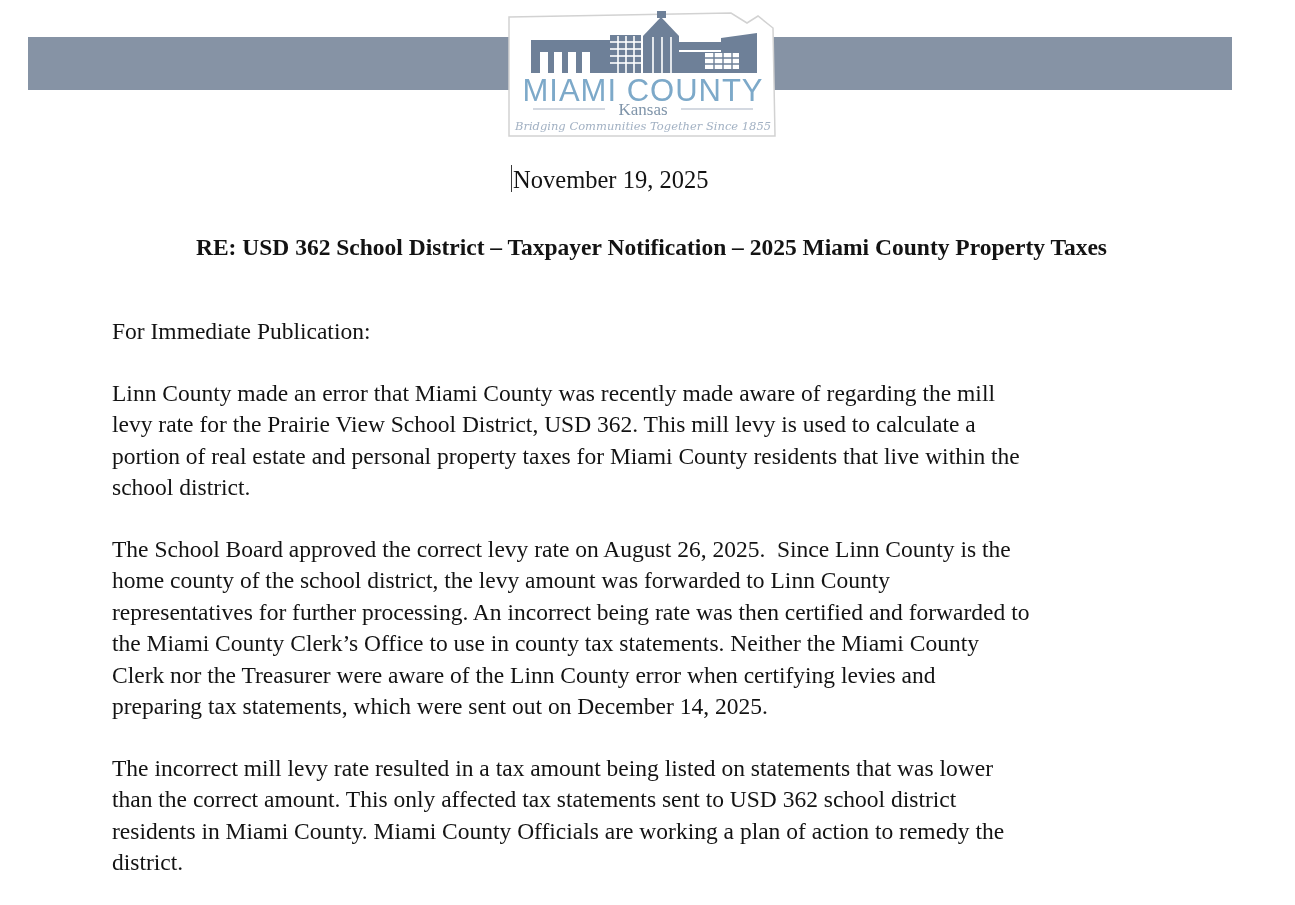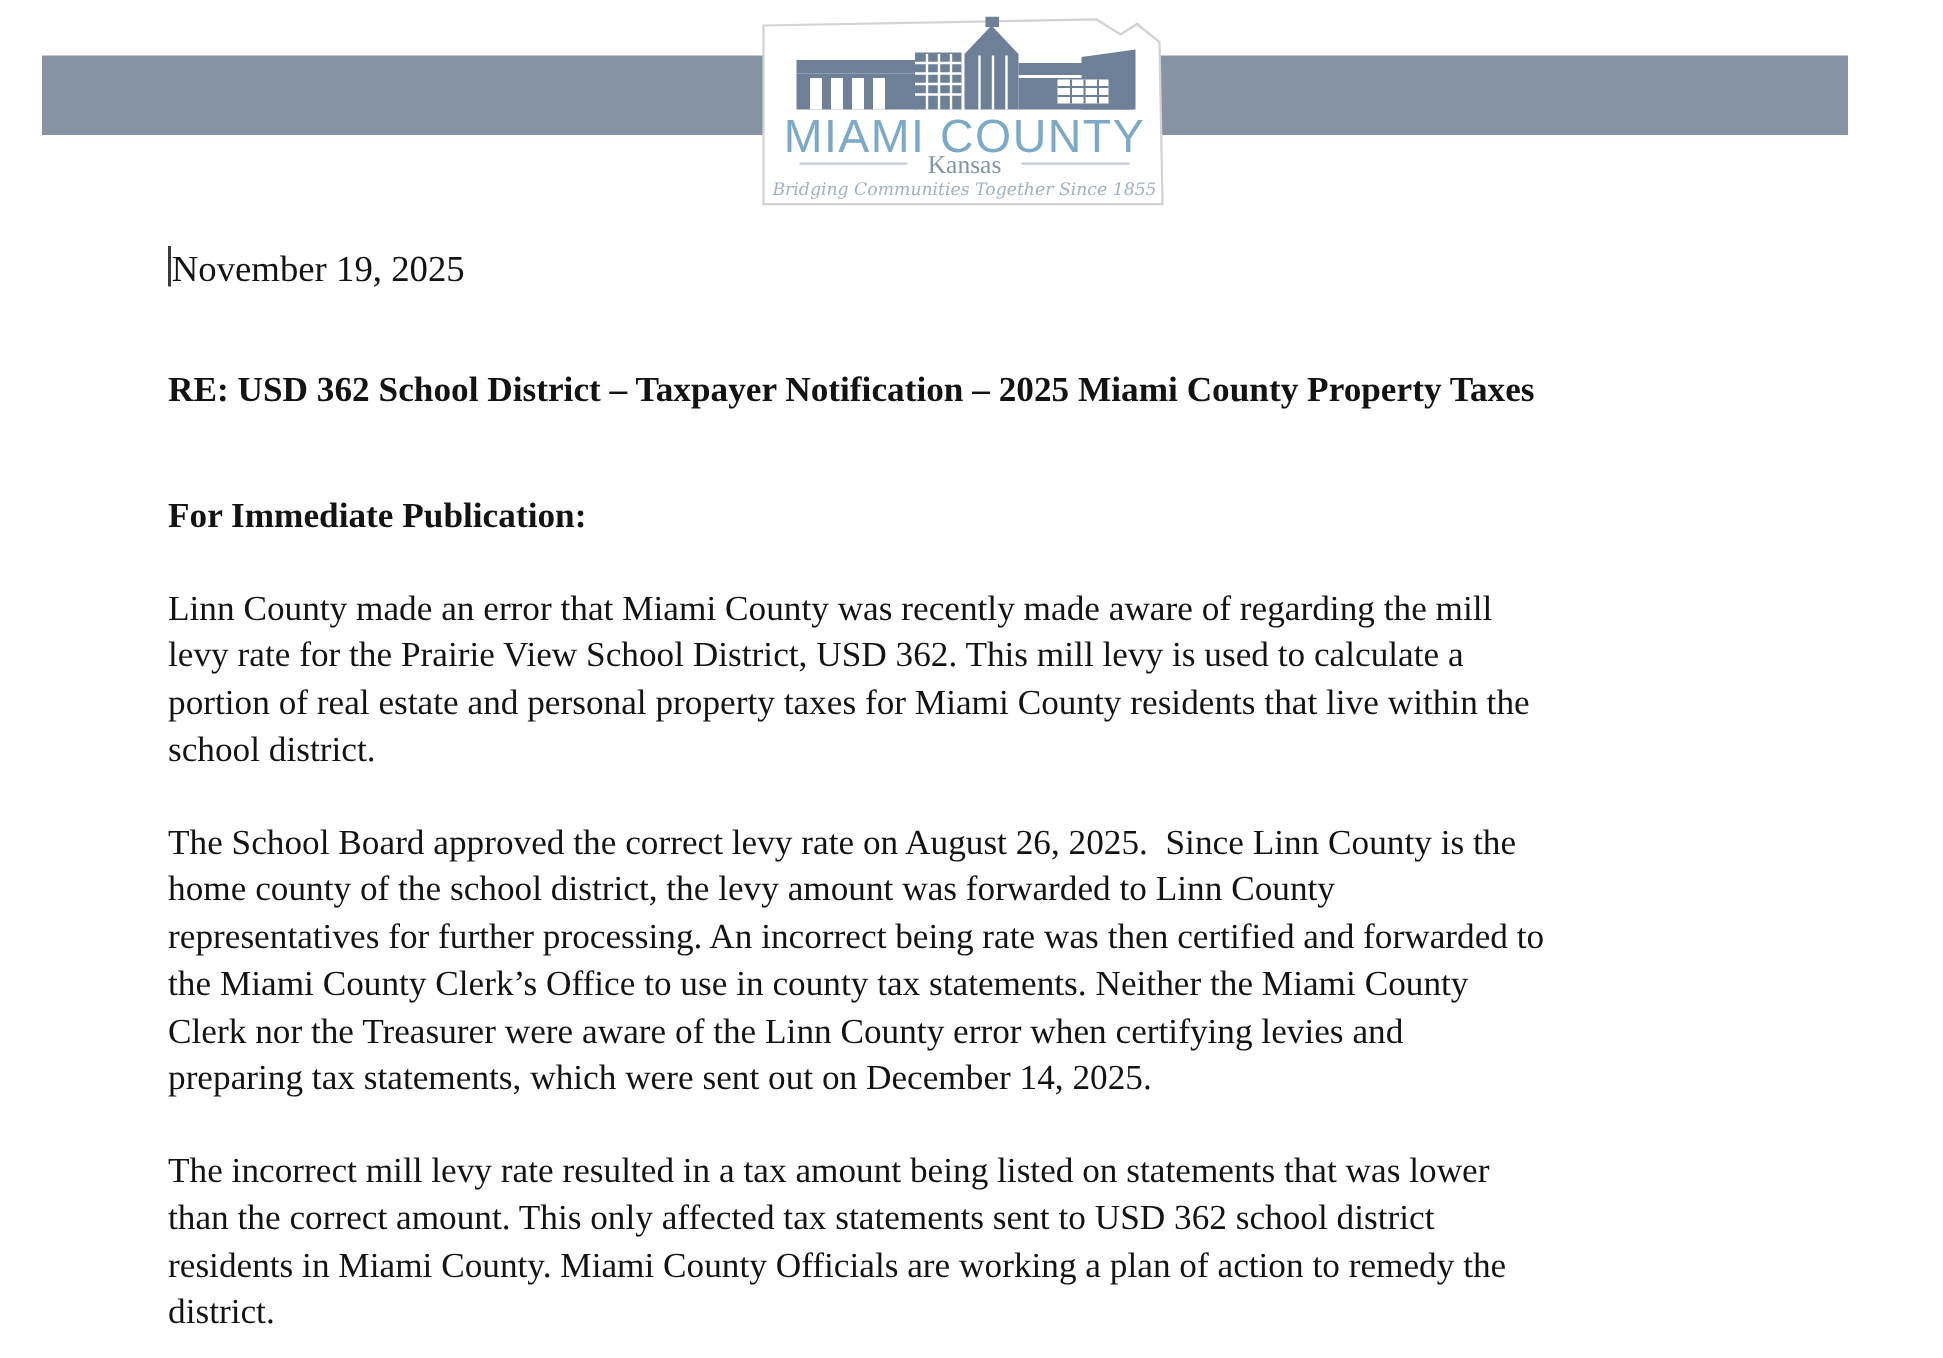--- a/index.html
+++ b/index.html
@@ -35,47 +35,47 @@
   }
 
   
   .content {
     position: absolute;
     left: 112px;
     right: 125px;
     top: 164px;
   }
   .date-line {
-    text-align: left;
+    text-align: center;
     font-size: 24.5px;
     line-height: 31px;
-    margin-bottom: 49px;
+    margin-bottom: 36px;
     white-space: pre;
   }
   .caret {
     display: inline-block;
     width: 1.5px;
     height: 27px;
     background: #3a3a3a;
     vertical-align: -4px;
     margin-right: 1px;
   }
   .subject-line {
     font-weight: bold;
     font-size: 23.5px;
     line-height: 32px;
     margin-bottom: 53px;
     white-space: pre;
+    text-align: right;
   }
   .salutation-line {
     font-size: 23.5px;
     line-height: 31.5px;
     margin-bottom: 30px;
     white-space: pre;
-    font-weight: bold;
   }
   .paragraph {
     margin: 12px 0 30px 0;
   }
   .para-line {
     font-size: 23.5px;
     line-height: 31.5px;
     white-space: pre;
   }
 </style>

